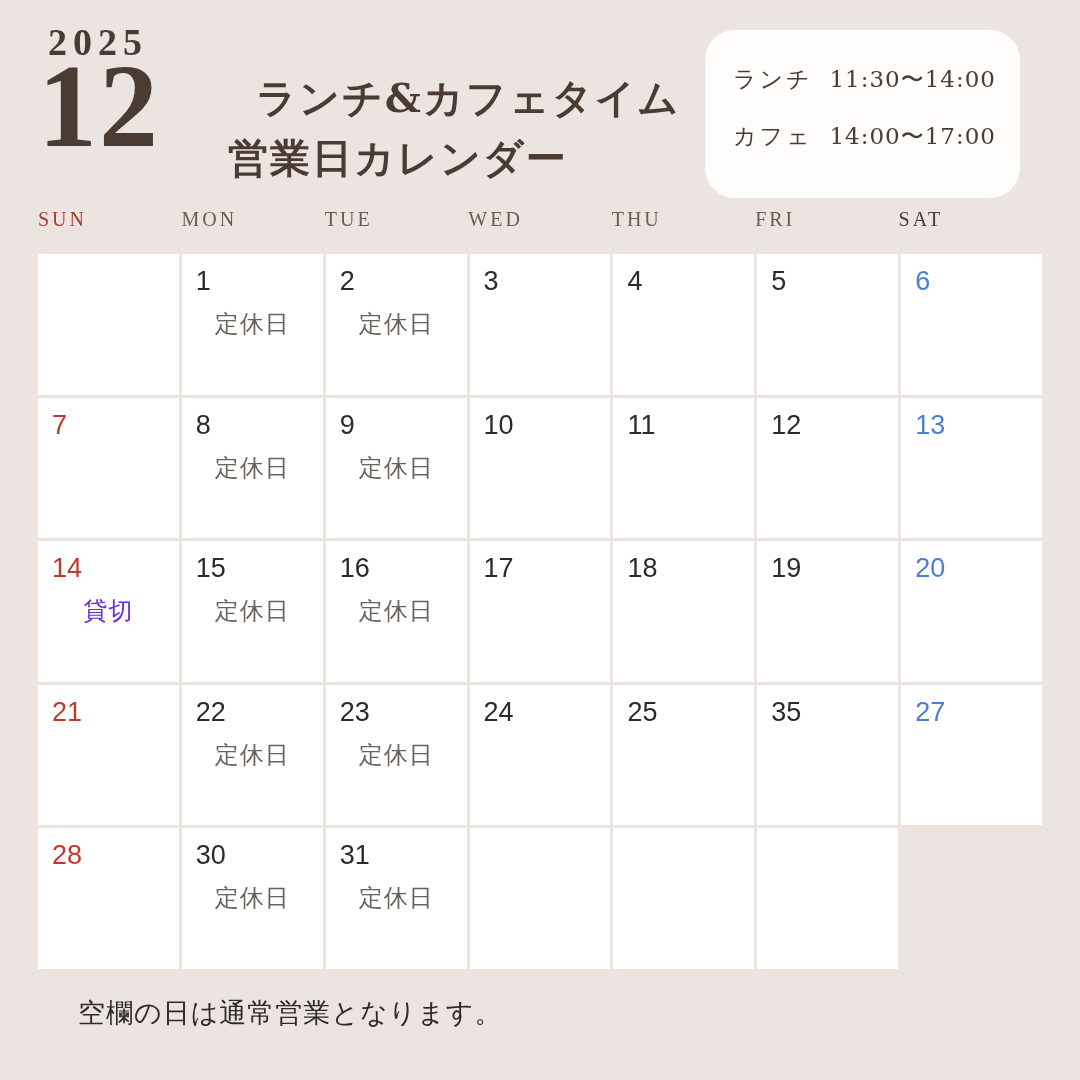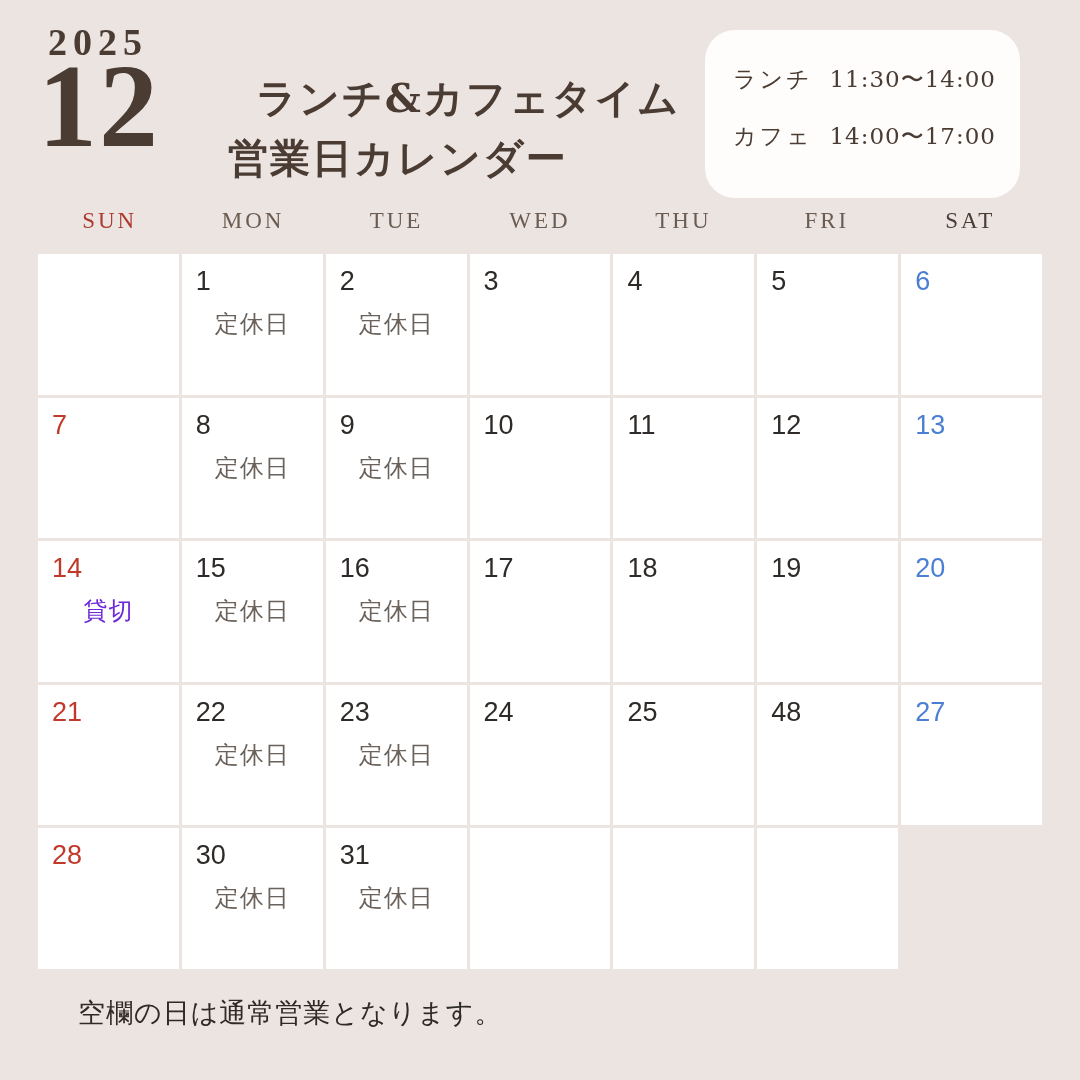--- a/index.html
+++ b/index.html
@@ -103,22 +103,21 @@
   
   .weekdays {
     position: absolute;
     top: 208px;
     left: 38px;
     width: 1004px;
     display: grid;
     grid-template-columns: repeat(7, 1fr);
   }
   .weekday {
-    text-align: center;
-    font-size: 23px;
+    font-size: 20px;
     letter-spacing: 3px;
     color: #6b5c52;
     font-family: "Liberation Serif", "DejaVu Serif", serif;
   }
   .weekday.sun { color: #b03a30; }
   .weekday.sat { color: #4a3c33; }
 
   
   .grid {
     position: absolute;
@@ -291,21 +290,21 @@
       <div class="daynum">23</div>
       <div class="note">定休日</div>
     </div>
     <div class="cell">
       <div class="daynum">24</div>
     </div>
     <div class="cell">
       <div class="daynum">25</div>
     </div>
     <div class="cell">
-      <div class="daynum">48</div>
+      <div class="daynum">35</div>
     </div>
     <div class="cell">
       <div class="daynum sat">27</div>
     </div>
     <div class="cell">
       <div class="daynum sun">28</div>
     </div>
     <div class="cell">
       <div class="daynum">30</div>
       <div class="note">定休日</div>

